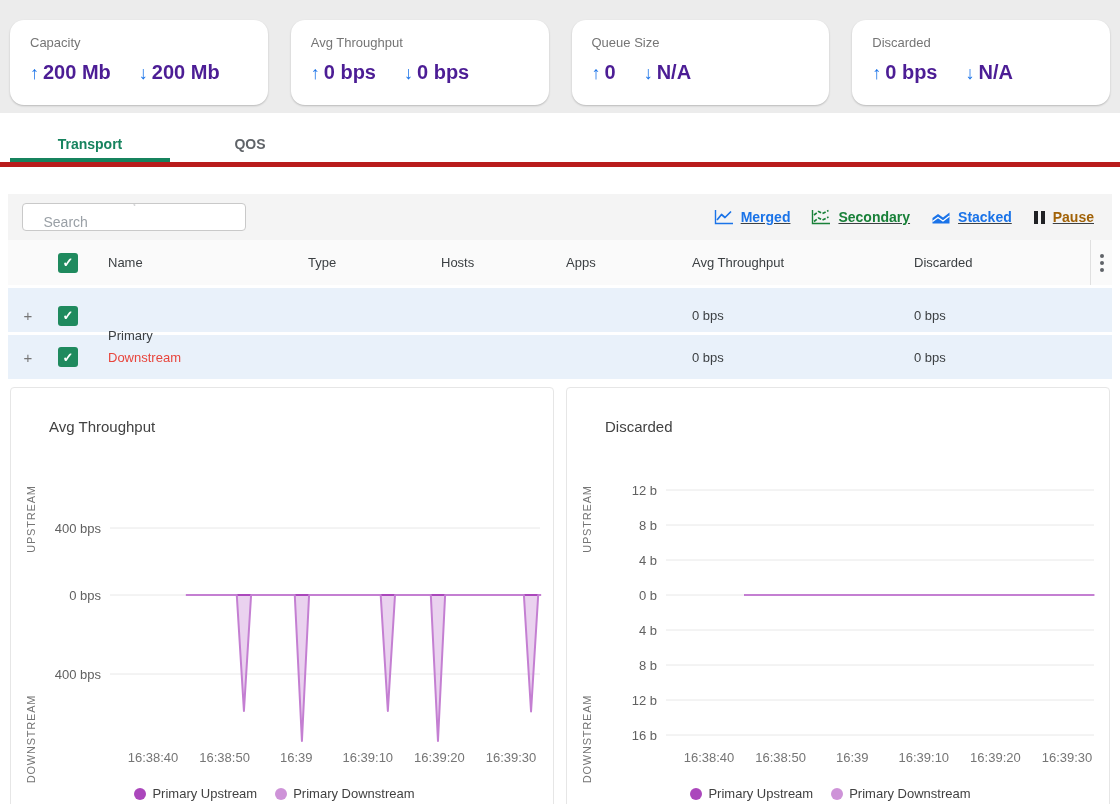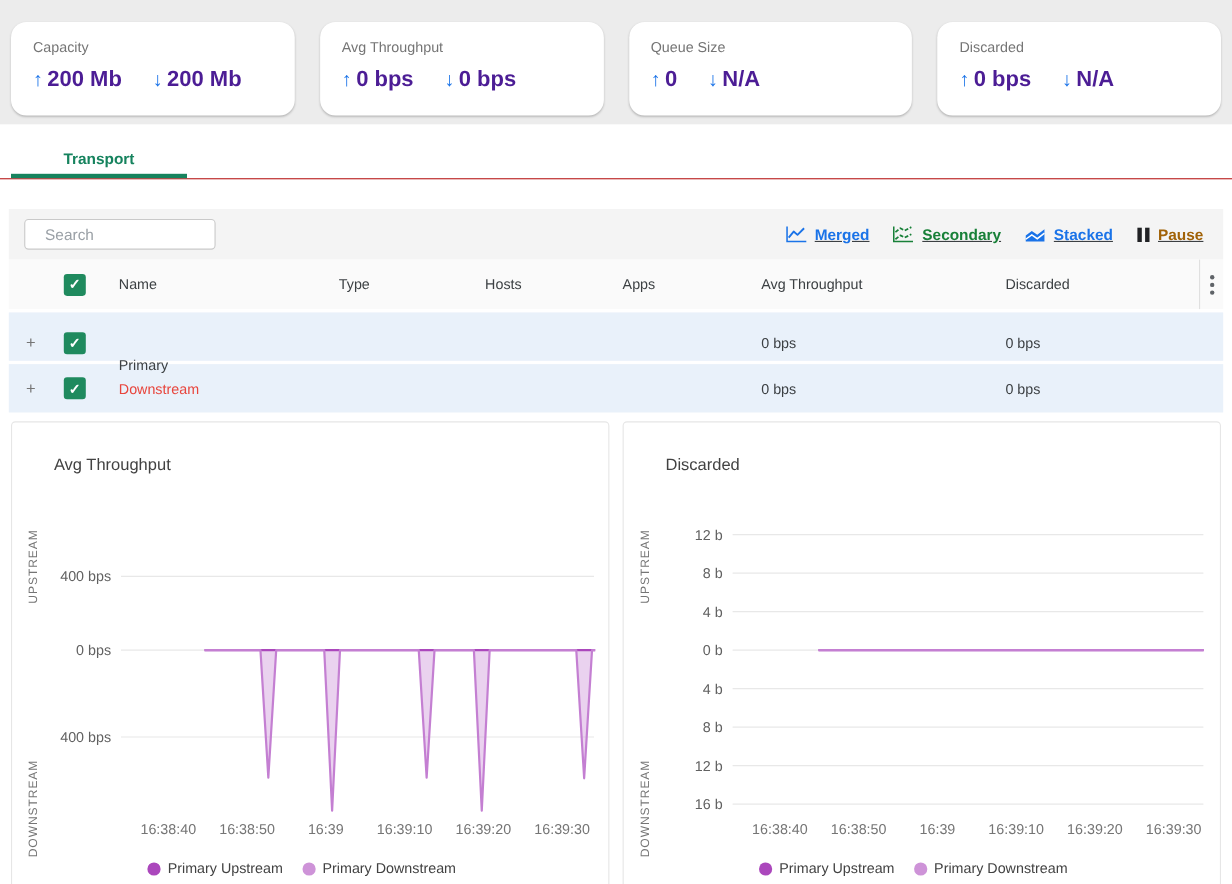--- a/index.html
+++ b/index.html
@@ -10,30 +10,30 @@
   .stats-strip { background:#ececec; padding:20px 10px 8px 10px; display:flex; gap:23px; }
   .stat-card { flex:1; background:#fff; border-radius:14px; height:85px; padding:15px 20px;
     box-shadow:0 1px 2px rgba(0,0,0,.22); }
   .stat-label { font-size:13px; color:#757575; }
   .stat-values { display:flex; gap:28px; margin-top:11px; align-items:baseline; }
   .stat-pair { display:flex; align-items:baseline; gap:4px; }
   .stat-arrow { color:#1a73e8; font-size:18px; font-weight:700; }
   .stat-value { font-size:20px; font-weight:700; color:#4c1d95; }
 
   
-  .tabs { margin-top:14px; border-bottom:1px solid #b91c1c; display:flex; padding-left:10px; }
+  .tabs { margin-top:14px; border-bottom:5px solid #b91c1c; display:flex; padding-left:10px; }
   .tab { width:160px; text-align:center; padding:9px 0 10px; font-size:14px; font-weight:700;
     color:#5f6368; cursor:pointer; }
   .tab.active { color:#16835e; border-bottom:4px solid #16835e; padding-bottom:6px; }
 
   
   .table-card { margin:27px 8px 0 8px; }
   .toolbar { background:#f4f4f4; height:46px; display:flex; align-items:center; padding:0 14px; }
   .search-box { display:flex; align-items:center; gap:8px; background:#fff; border:1px solid #c9c9c9;
-    border-radius:4px; height:28px; width:174px; padding:0 10px; }
+    border-radius:4px; height:28px; width:224px; padding:0 10px;flex-direction:column; }
   .search-box input { border:none; outline:none; flex:1; font-size:14px; color:#3c4043;
     font-family:"Liberation Sans", sans-serif; background:transparent; }
   .search-box input::placeholder { color:#9aa0a6; }
   .toolbar-spacer { flex:1; }
   .view-btns { display:flex; align-items:center; gap:21px; margin-right:4px;text-decoration:underline; }
   .view-btn { display:flex; align-items:center; gap:7px; font-size:14px; font-weight:700;
     cursor:pointer; background:none; border:none; font-family:"Liberation Sans", sans-serif; }
   .view-btn.blue { color:#1a73e8; }
   .view-btn.green { color:#188038; }
   .view-btn.dark { color:#a16207; }
@@ -124,20 +124,21 @@
       <span class="stat-pair">
           <span class="stat-arrow">↓</span>
           <span class="stat-value">N/A</span>
         </span>
     </div>
   </div>
 </div>
 
 <div class="tabs">
   <div class="tab active">Transport</div>
+  <div class="tab">QOS</div>
 </div>
 
 <div class="table-card">
   <div class="toolbar">
     <div class="search-box">
       <svg width="15" height="15" viewBox="0 0 15 15">
         <circle cx="6.2" cy="6.2" r="4.6" fill="none" stroke="#5f6368" stroke-width="1.6"></circle>
         <line x1="9.8" y1="9.8" x2="13.6" y2="13.6" stroke="#5f6368" stroke-width="1.8"></line>
       </svg>
       <input type="text" placeholder="Search" style="">

